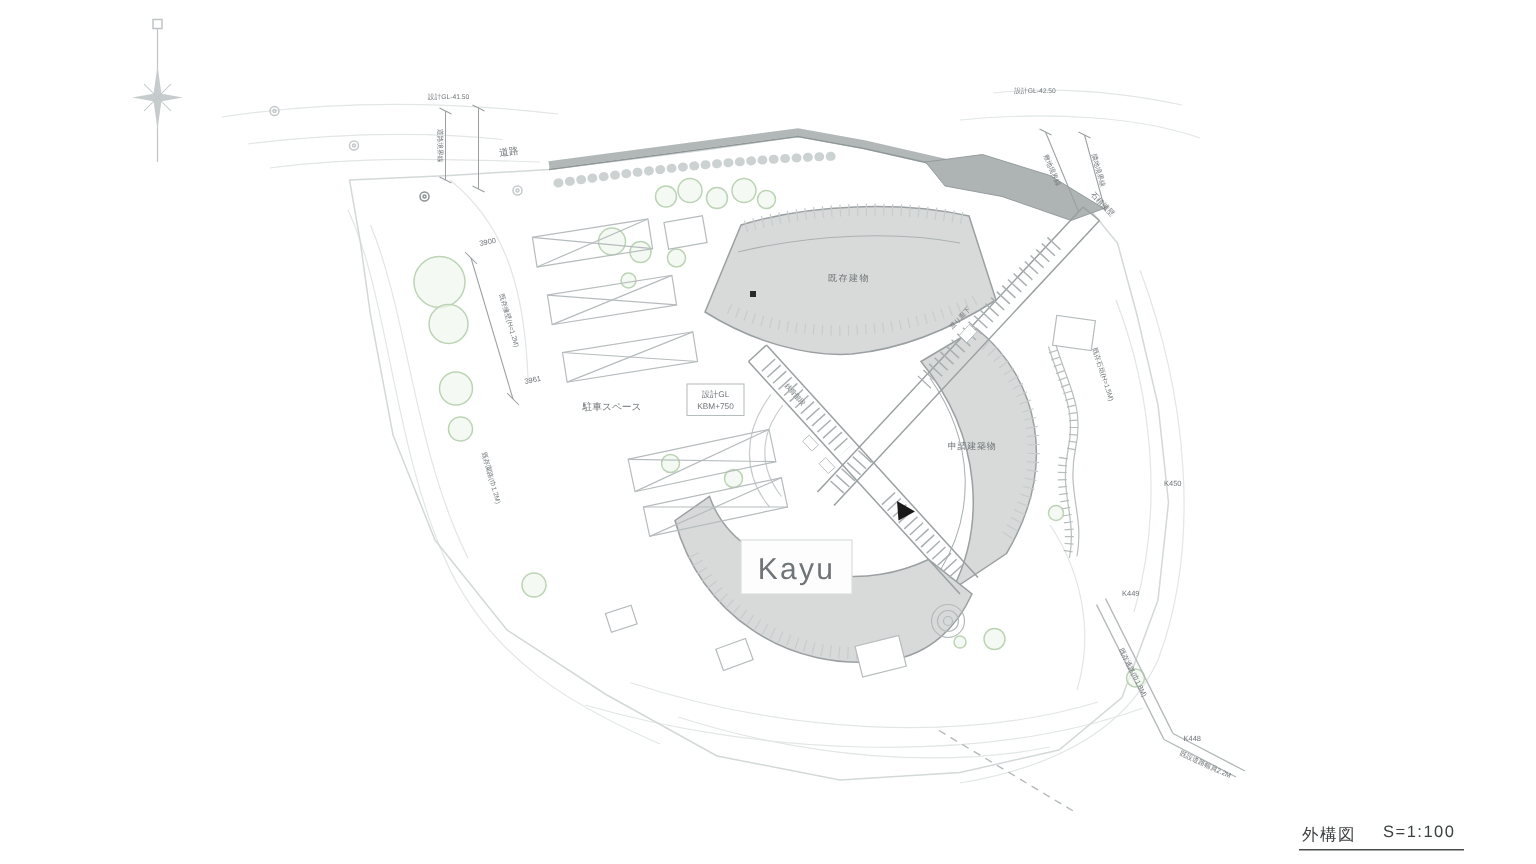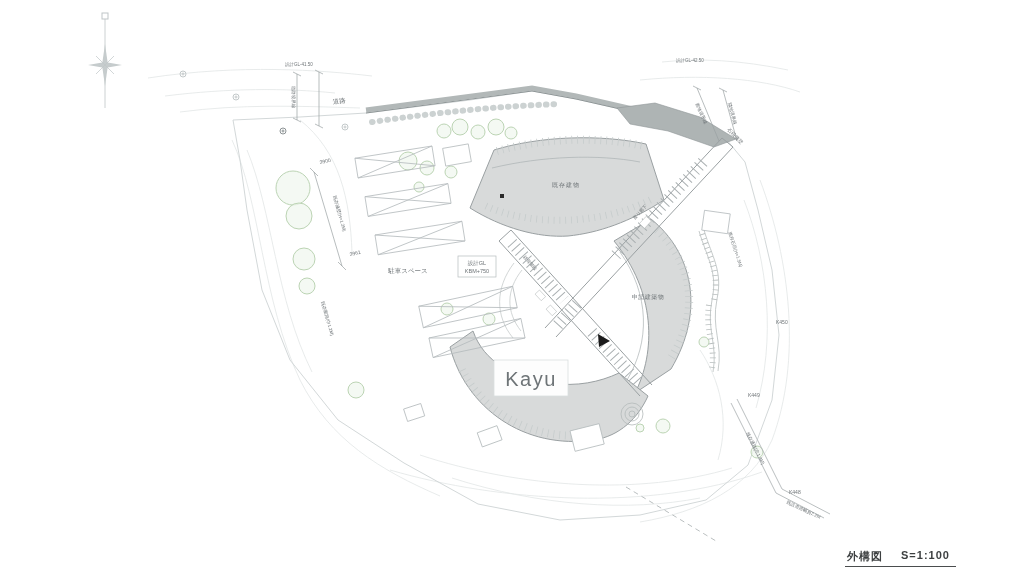--- a/index.html
+++ b/index.html
@@ -1,21 +1,21 @@
 <!DOCTYPE html>
 <html><head>
 <meta charset="utf-8">
 <style>
   html,body{margin:0;padding:0;background:#fff;}
   .page{position:relative;width:1024px;height:576px;background:#ffffff;overflow:hidden;
         font-family:"Liberation Sans", sans-serif;}
   .plan-svg{position:absolute;left:0;top:0;}
   .plan-svg text{font-family:"Liberation Sans", sans-serif;fill:#6e7477;}
-  .title-block{position:absolute;left:845px;top:549px;display:flex;gap:18px;
-        font-size:11px;font-weight:bold;color:#3c3f40;letter-spacing:1px;
+  .title-block{position:absolute;left:866px;top:549px;display:flex;gap:18px;
+        font-size:11px;font-weight:normal;color:#3c3f40;letter-spacing:1px;
         border-bottom:1.5px solid #4a4d4e;padding:0 6px 2px 2px;}
 </style>
 </head>
 <body>
 
 <div class="page">
 <svg class="plan-svg" width="1024" height="576" viewBox="0 0 1024 576">
 
   <g stroke="#e2e6e6" stroke-width="0.8" fill="none">
     <path d="M148,78 C240,64 320,70 372,76"></path>

